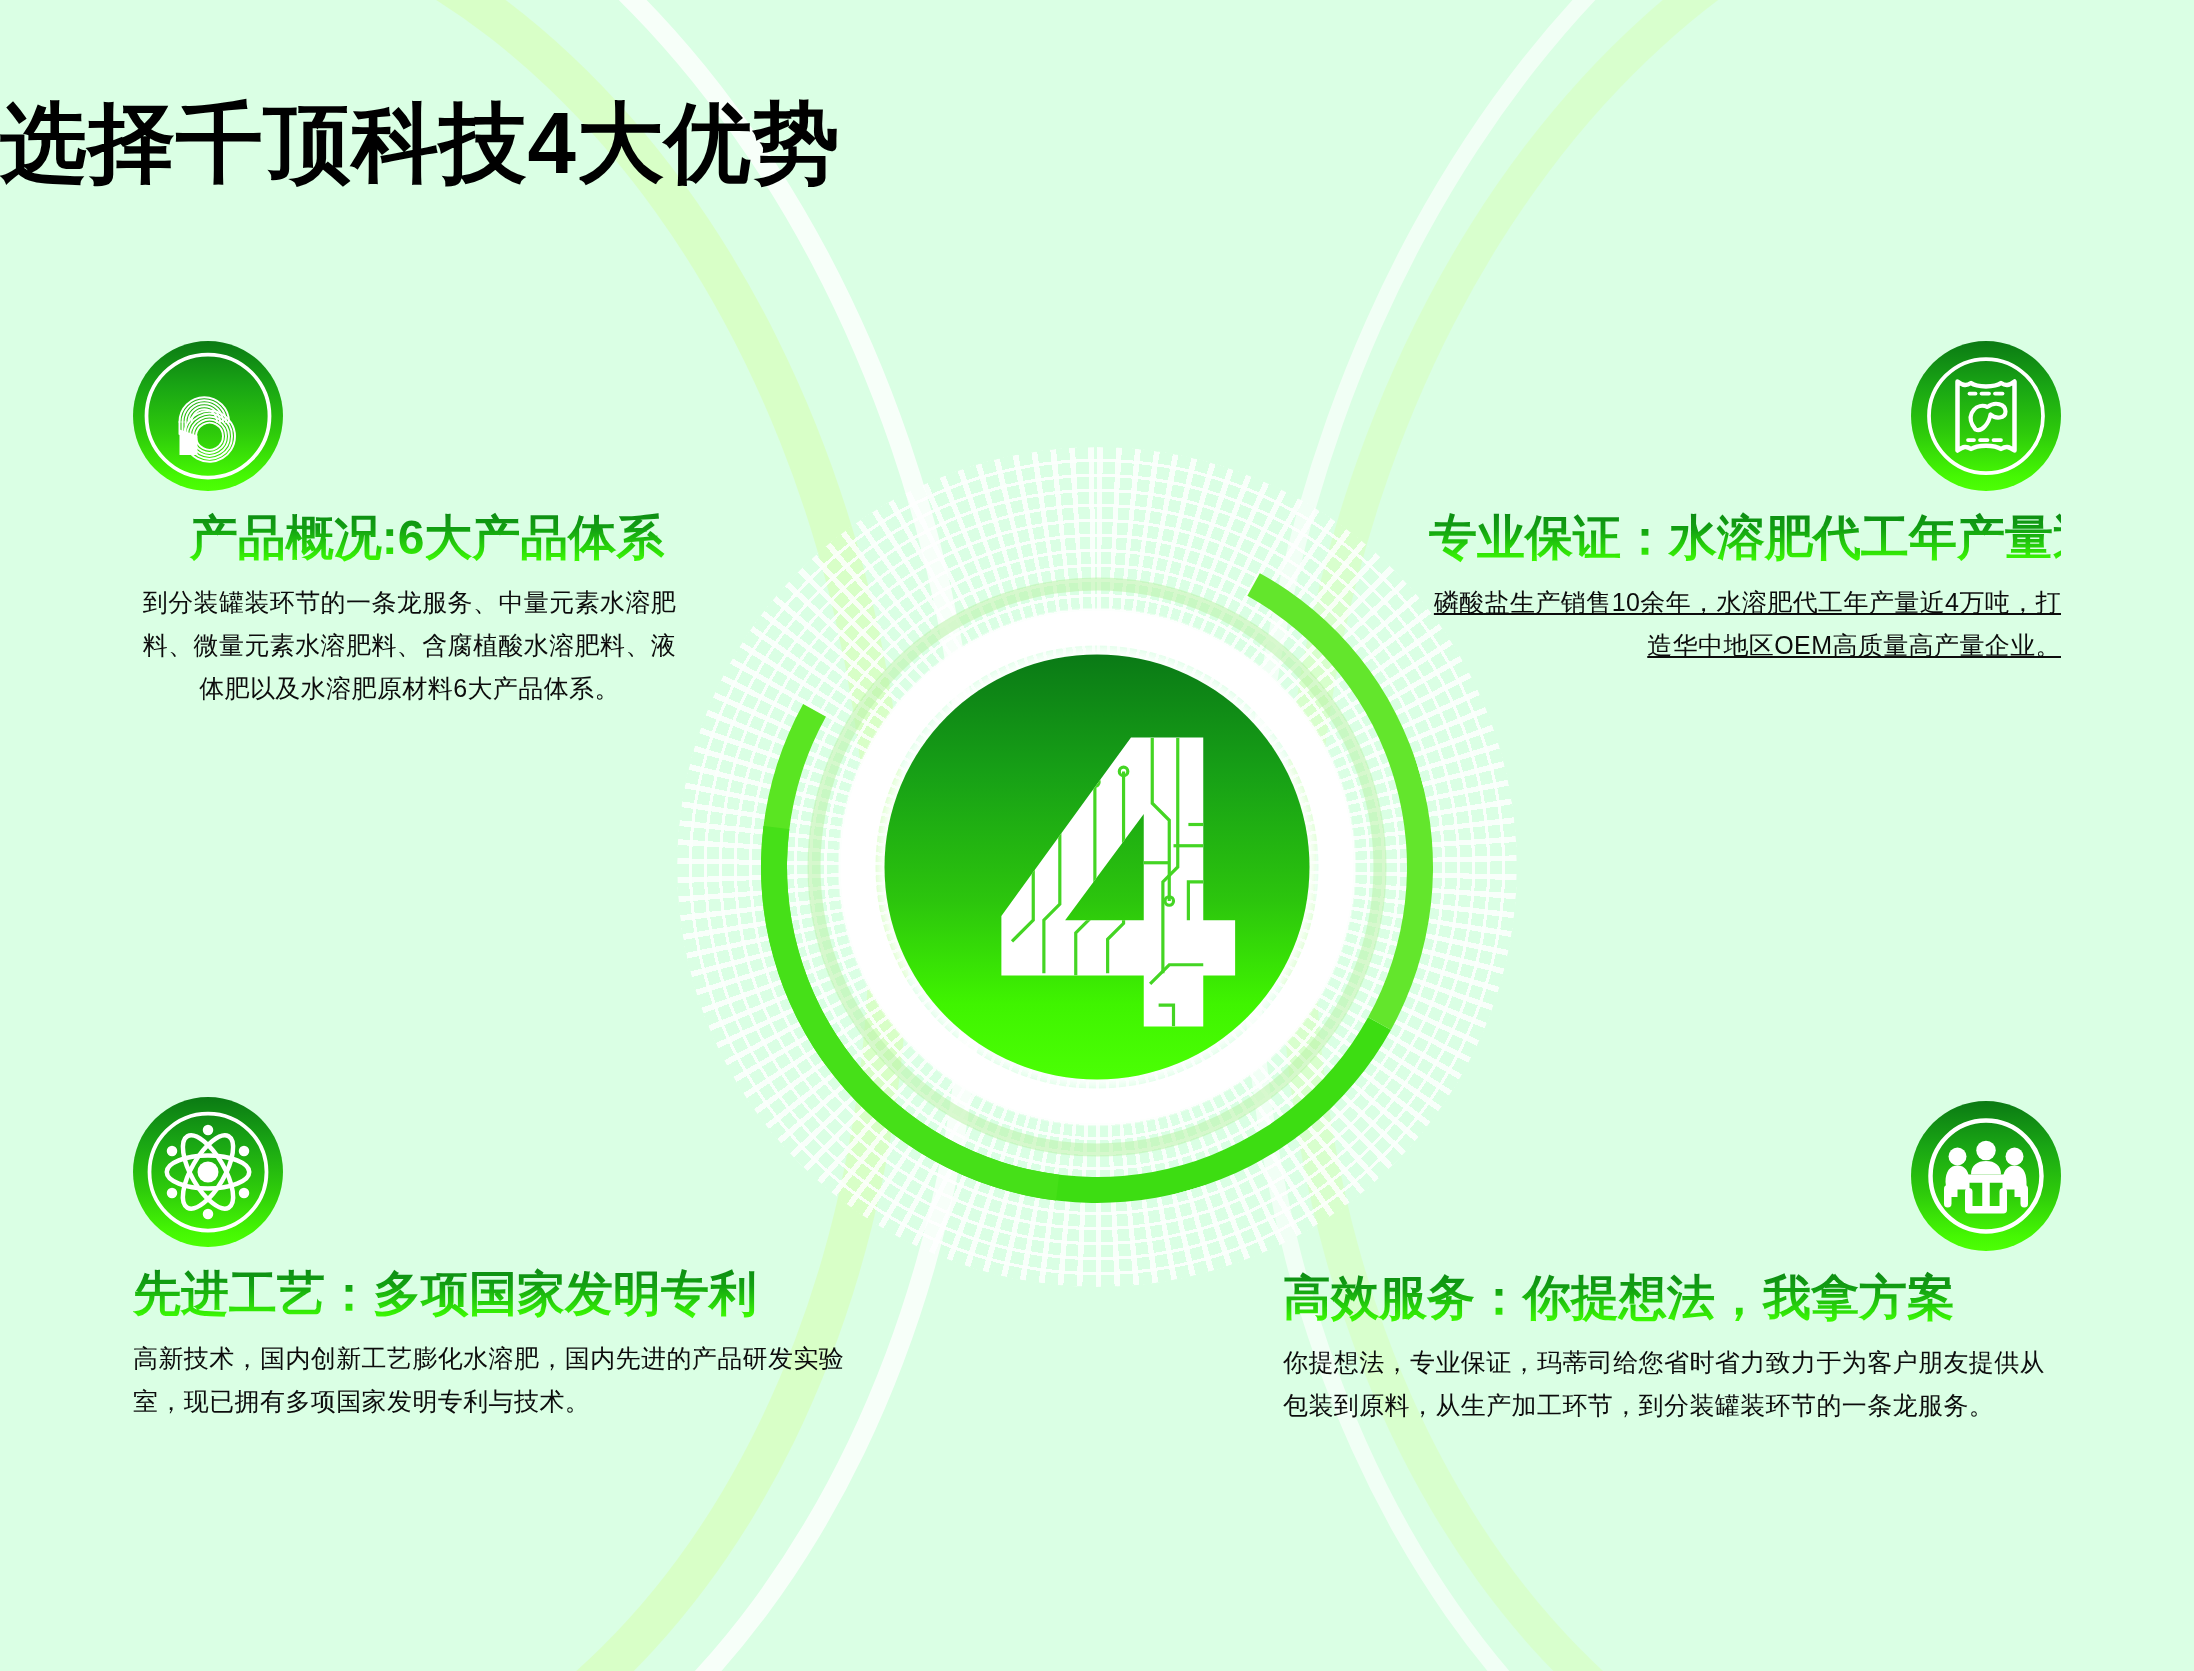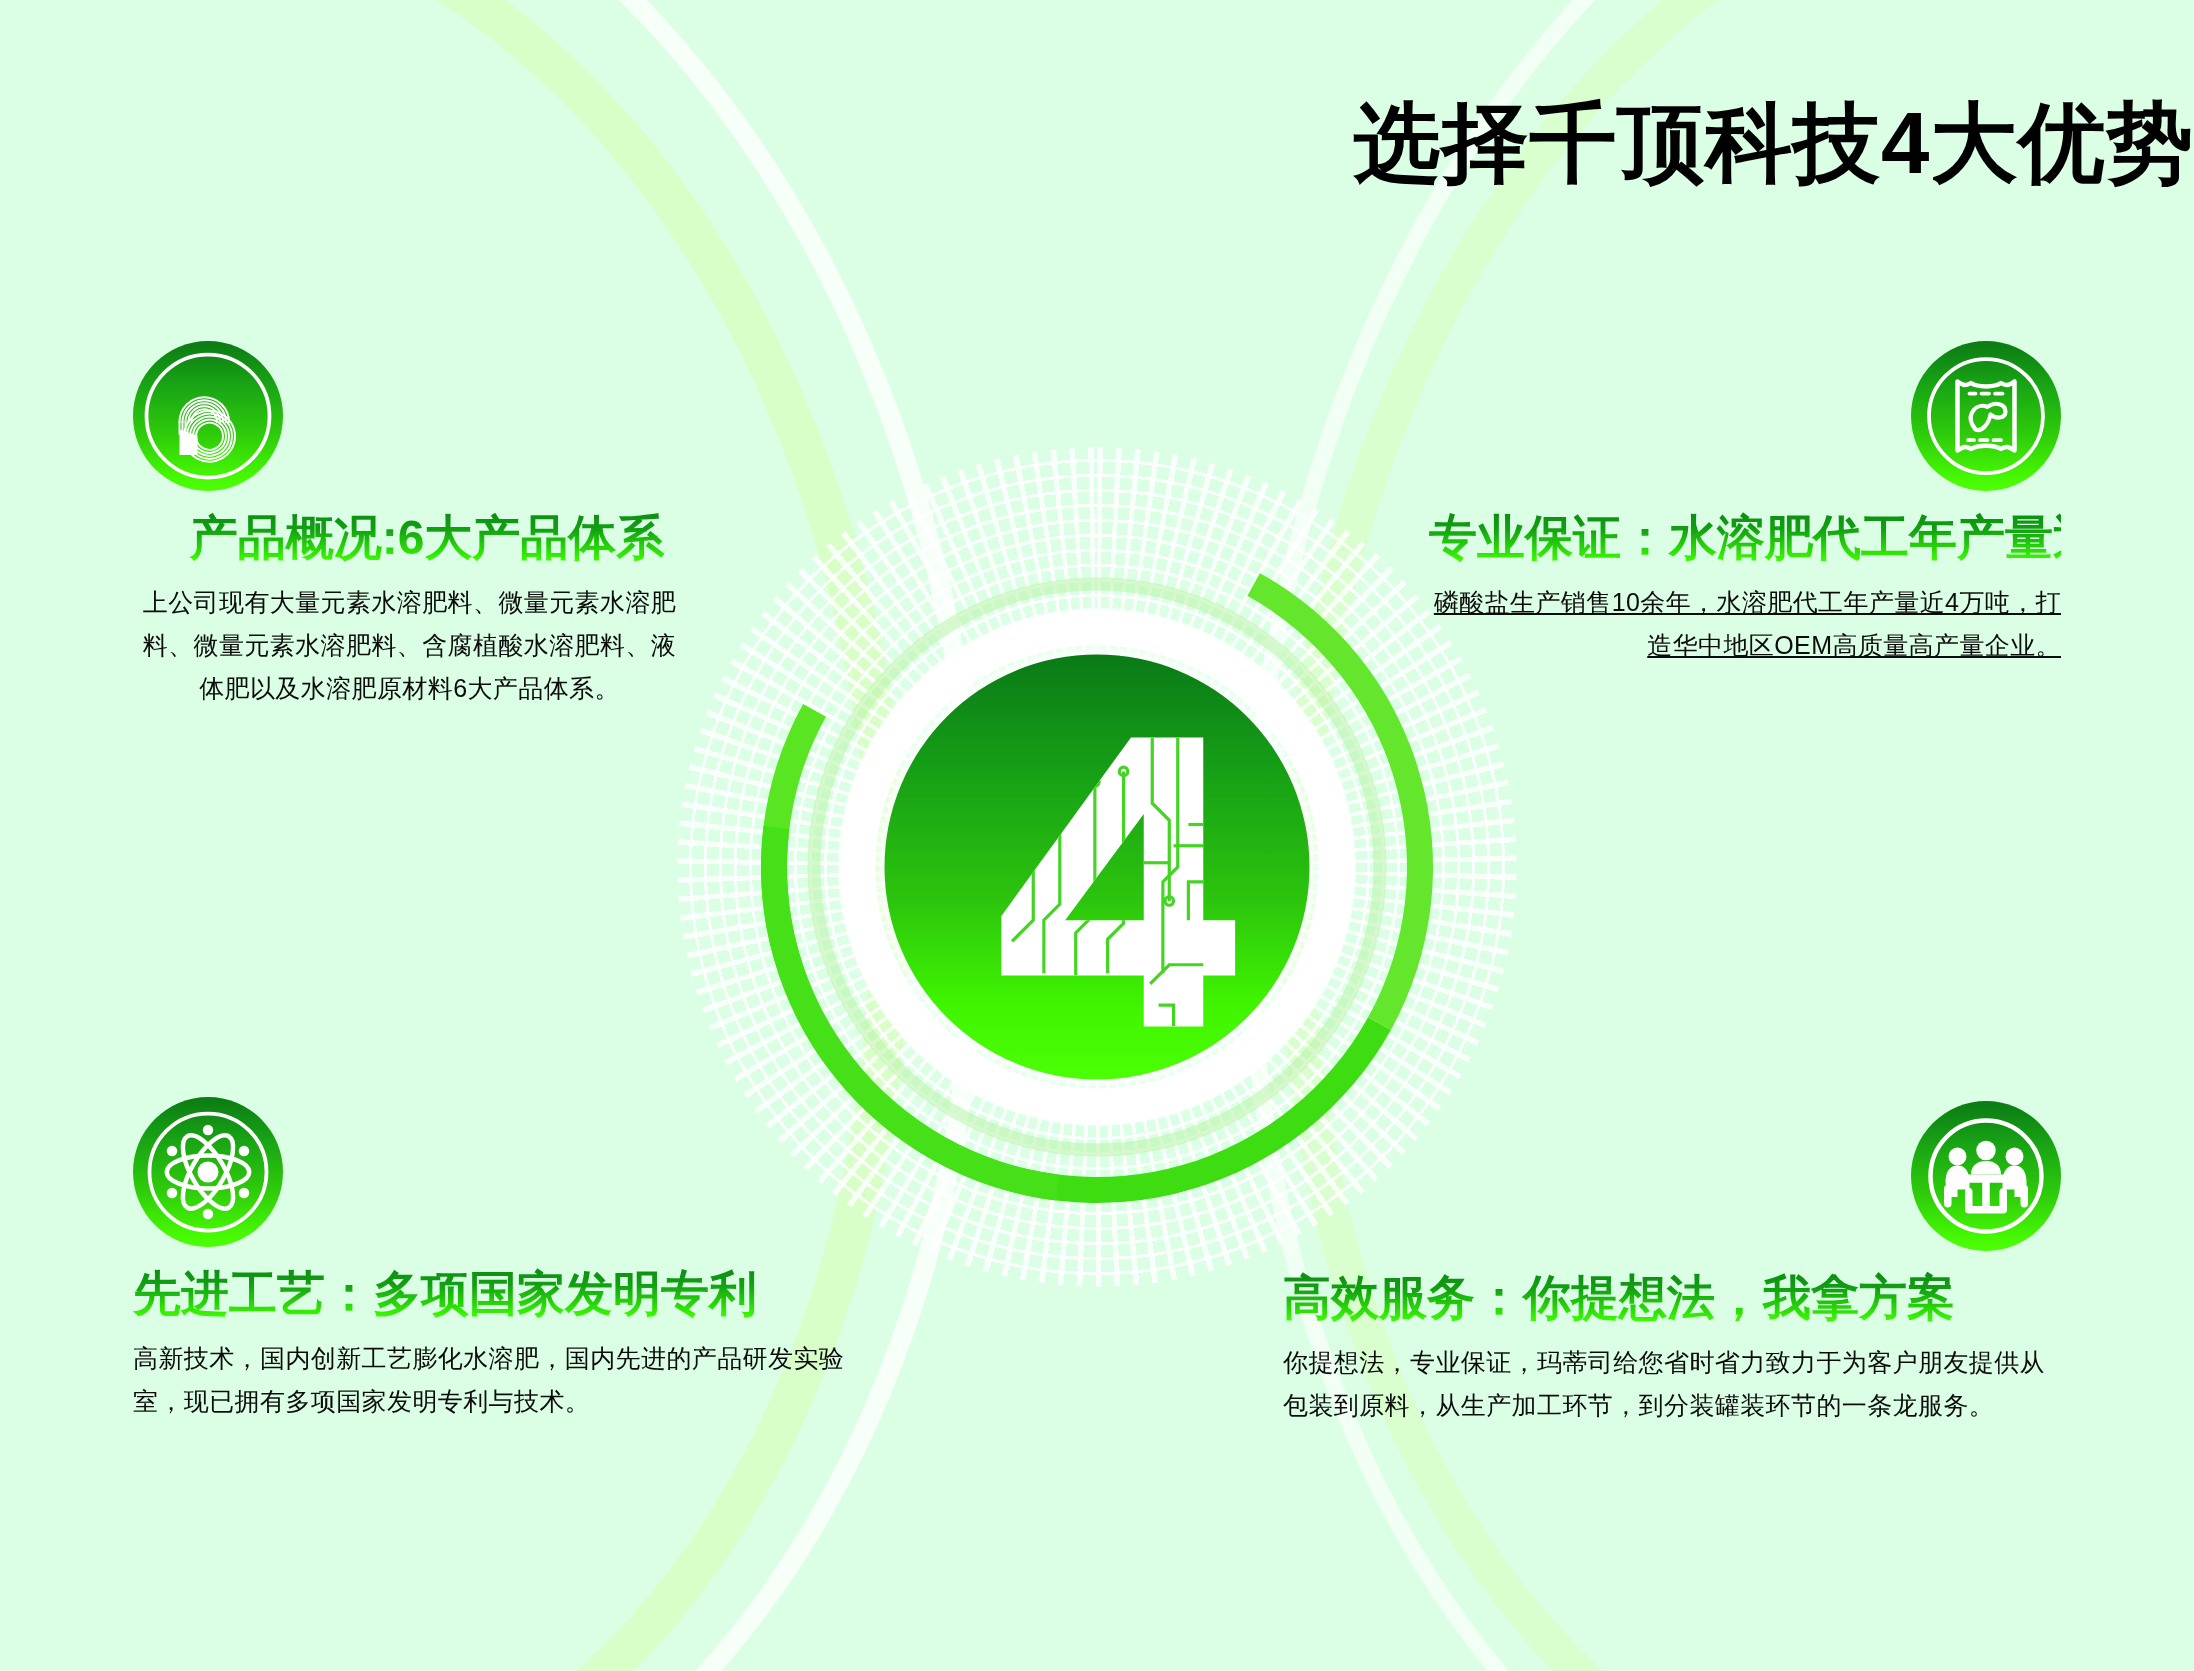--- a/index.html
+++ b/index.html
@@ -115,21 +115,21 @@
   .disc-main {
     width:425px; height:425px;
     background:linear-gradient(180deg,#0a7a16 0%,#17a016 28%,#2cc50d 58%,#3ff400 82%,#4bff04 100%);
   }
   .disc-main .num4 { position:absolute; inset:0; }
 
   
   .page-title {
     position:absolute;
     left:0; right:0; top:97px;
-    text-align:right;
+    text-align:left;
     font-size:87px;
     font-weight:bold;
     color:#000;
     letter-spacing:0.9px;
     line-height:1.05;
   }
 
   
   .quad { position:absolute; }
   .quad-tl { left:133px;  top:341px;  width:588px; text-align:center; }
@@ -240,21 +240,21 @@
         <path d="M68 126 A34 34 0 1 1 68 128"></path>
         <path d="M72 126 A30 30 0 1 1 72 128"></path>
         <path d="M76 126 A26 26 0 1 1 76 128"></path>
         <path d="M80 126 A22 22 0 1 1 80 128"></path>
         <path d="M84 126 A18 18 0 1 1 84 128"></path>
       </g>
       <path d="M62 118 L62 152 L86 152 L86 126 Z" fill="#ffffff"></path>
     </svg>
   </div>
   <h2 class="head">产品概况:6大产品体系</h2>
-  <p class="body-text">上公司现有大量元素水溶肥料、微量元素水溶肥料、微量元素水溶肥料、含腐植酸水溶肥料、液体肥以及水溶肥原材料6大产品体系。</p>
+  <p class="body-text">到分装罐装环节的一条龙服务、中量元素水溶肥料、微量元素水溶肥料、含腐植酸水溶肥料、液体肥以及水溶肥原材料6大产品体系。</p>
 </section>
 
 <section class="quad quad-tr">
   <div class="badge">
     <svg viewBox="0 0 200 200">
       <circle cx="100" cy="100" r="76" fill="none" stroke="#ffffff" stroke-width="5"></circle>
       <path d="M62 54 C70 60 74 60 80 56 C88 62 112 62 120 56 C126 60 130 60 138 54
                L138 146 C130 140 126 140 120 144 C112 138 88 138 80 144 C74 140 70 140 62 146 Z" fill="none" stroke="#ffffff" stroke-width="6" stroke-linejoin="round"></path>
       <g stroke="#ffffff" stroke-width="5" stroke-linecap="round">
         <path d="M78 70 L86 70"></path>

